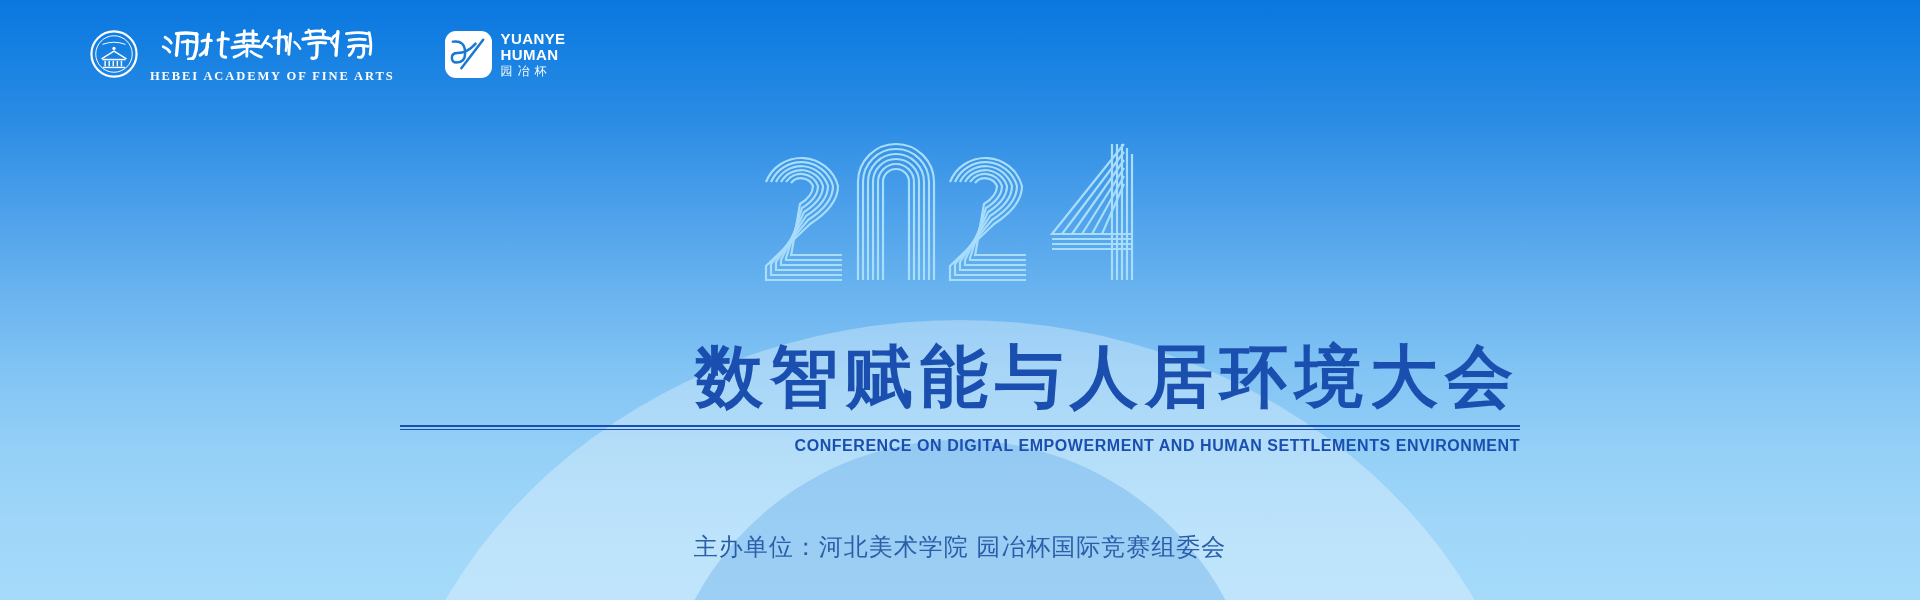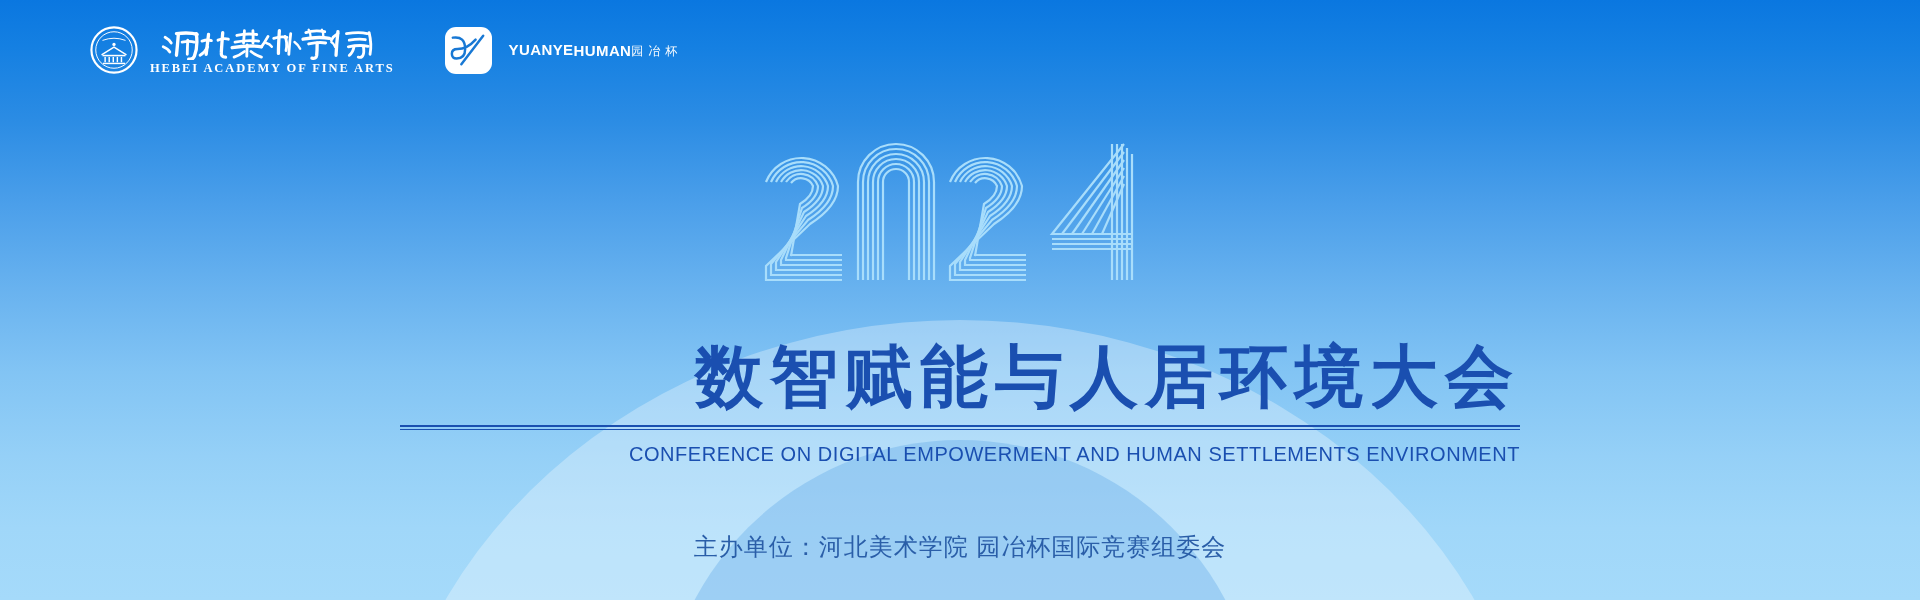--- a/index.html
+++ b/index.html
@@ -55,41 +55,41 @@
     position:absolute;
     top:26px;
     left:90px;
     display:flex;
     align-items:center;
     gap:50px;
     z-index:6;
   }
   .logo-hebei { display:flex; align-items:center; gap:12px; }
   .seal { width:48px; height:48px; flex:0 0 48px; display:block; }
-  .hebei-text { display:flex; flex-direction:column; gap:2px; }
+  .hebei-text { display:flex; flex-direction:column; gap:10px; }
   .hebei-cn { display:block; height:34px; }
   .hebei-en {
     color:#ffffff;
     font-family:"Liberation Serif","DejaVu Serif",serif;
     font-weight:700;
     font-size:12.5px;
     letter-spacing:1.9px;
     white-space:nowrap;
     line-height:1;
   }
 
   .logo-yuanye { display:flex; align-items:center; gap:9px; }
   .yy-mark {
     width:47px; height:47px;
     background:#ffffff;
     border-radius:11px;
     display:flex; align-items:center; justify-content:center;
     flex:0 0 47px;
   }
-  .yy-text { display:flex; flex-direction:row; line-height:1;margin-left:8px; }
+  .yy-text { display:flex; flex-direction:column; line-height:1; }
   .yy-l1, .yy-l2 {
     color:#ffffff;
     font-weight:700;
     font-size:15px;
     letter-spacing:0.4px;
   }
   .yy-l2 { margin-top:1px; }
   .yy-cn {
     color:#ffffff;
     font-size:12px;
@@ -130,24 +130,24 @@
     text-indent:7px;
   }
   .rule {
     margin:12px auto 0 auto;
     width:100%;
     height:5px;
     border-top:2px solid #1a4fb0;
     border-bottom:1px solid #1a4fb0;
   }
   .title-en {
-    margin-top:12px;
+    margin-top:6px;
     color:#1a4fb0;
-    font-size:20px;
-    font-weight:400;
+    font-size:16px;
+    font-weight:700;
     letter-spacing:0.55px;
     white-space:nowrap;
     line-height:1.2;
   }
 
   
   .organizer {
     position:absolute;
     top:531px;
     left:50%;

